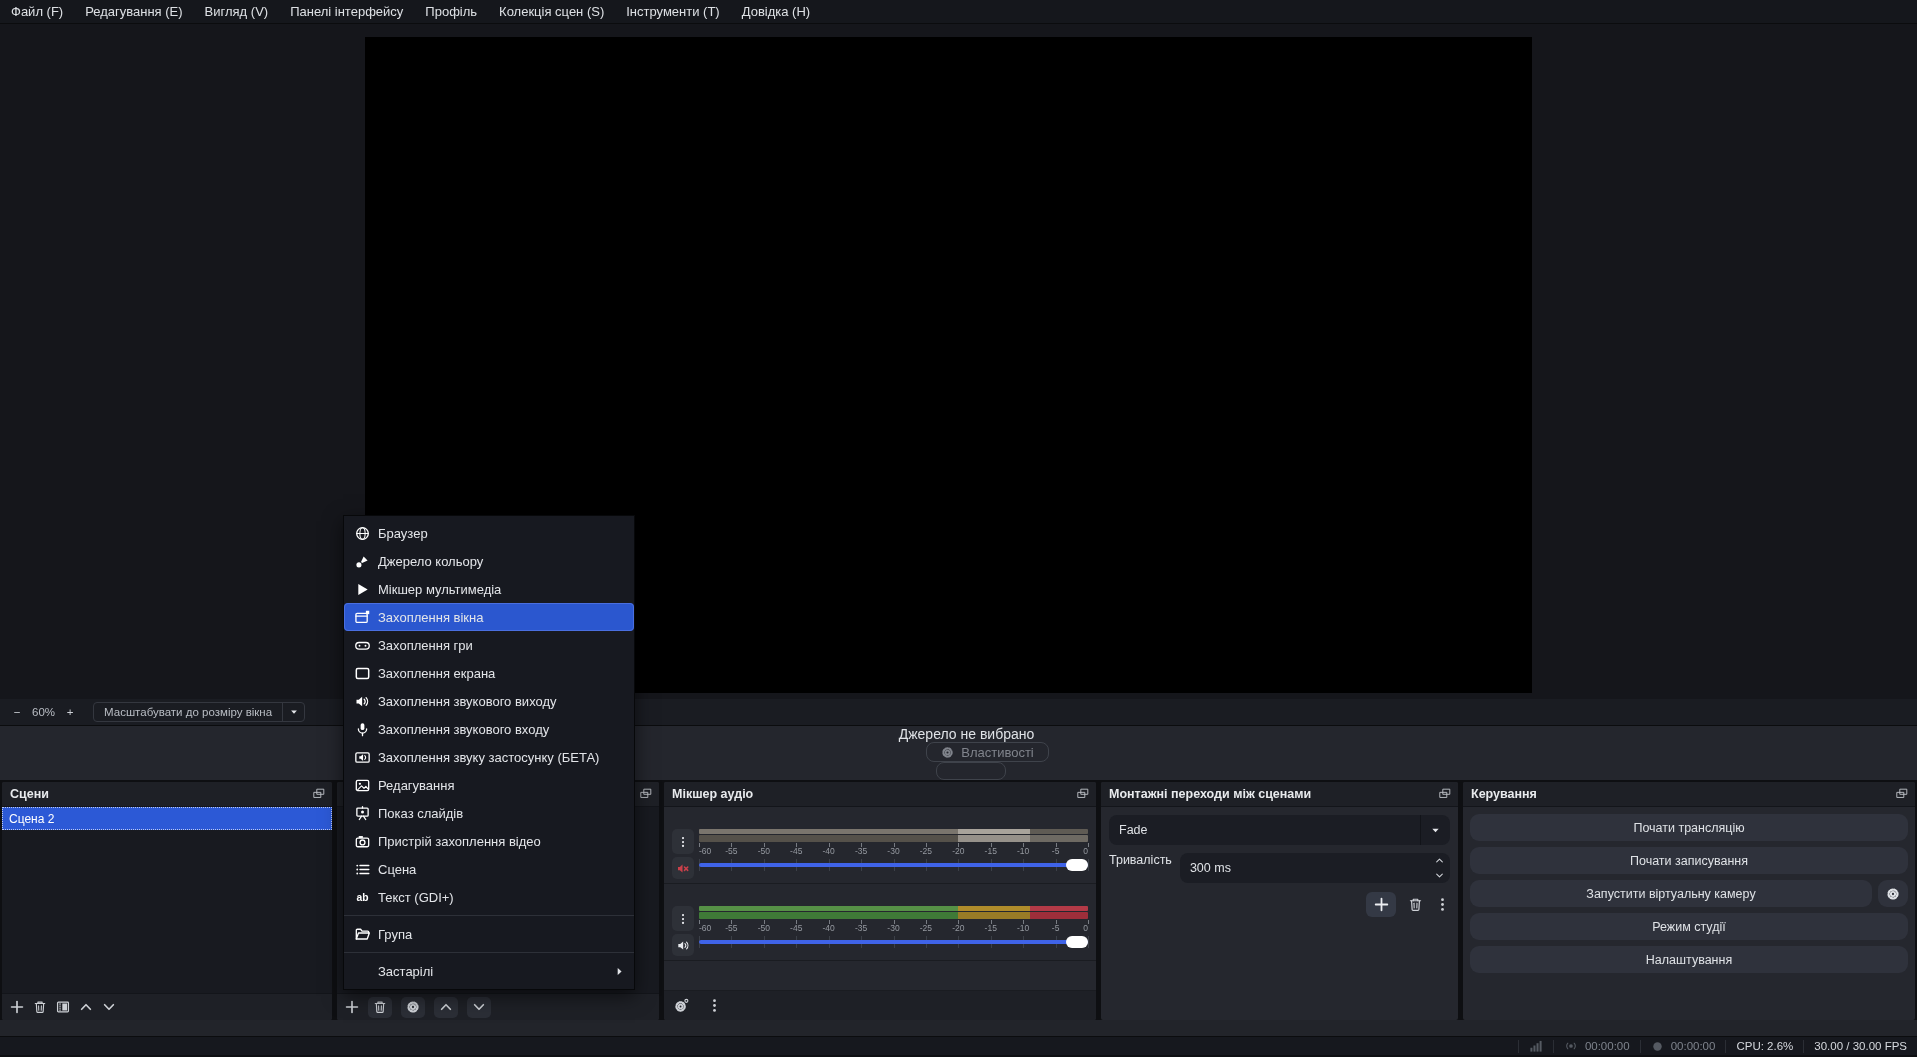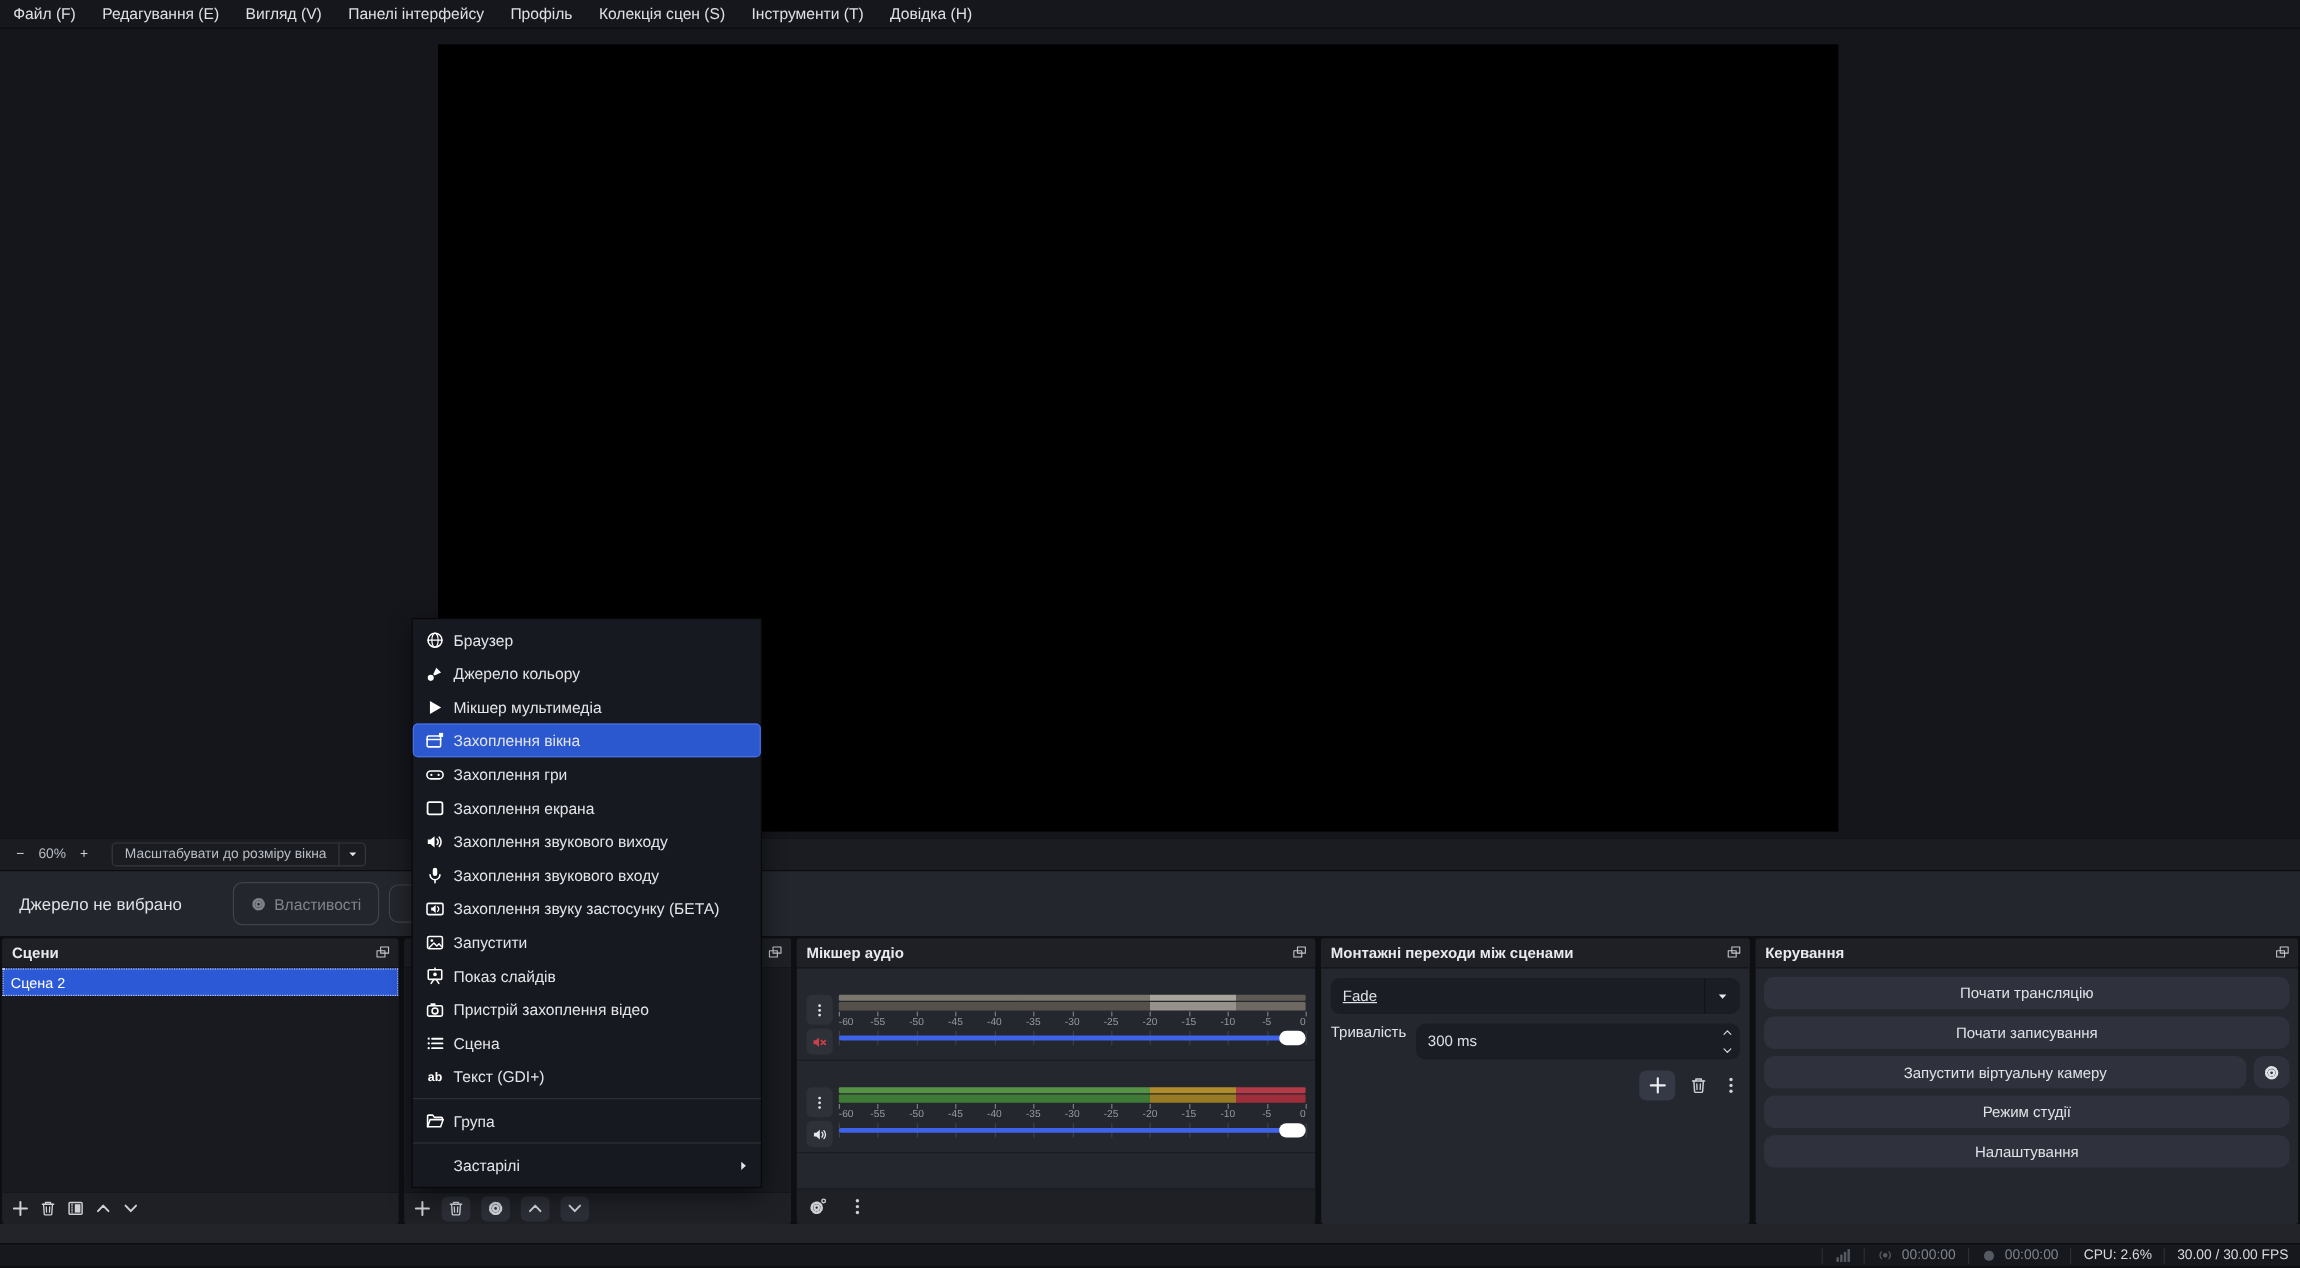--- a/index.html
+++ b/index.html
@@ -21,21 +21,21 @@
     display:flex; align-items:center; font-size:11.5px; color:#b9bdc4; padding-left:8px; }
   .zoom-btn { width:18px; height:18px; display:flex; align-items:center; justify-content:center; color:#cfd2d8; }
   .zoom-level { margin:0 6px; }
   .fit-combo { margin-left:14px; display:flex; align-items:center; height:20px;
     border:1px solid #34373f; border-radius:4px; }
   .fit-combo .txt { padding:0 10px; }
   .fit-combo .arr { width:22px; height:100%; border-left:1px solid #34373f;
     display:flex; align-items:center; justify-content:center; color:#e3e5e9; }
 
   
-  .srcrow { height:54px; background:#24262d; display:flex; align-items:center; padding-left:16px; }
+  .srcrow { height:54px; background:#24262d; display:flex; align-items:center; padding-left:16px;flex-direction:column; }
   .src-label { font-size:14px; color:#dfe2e6; }
   .btn-outline { display:flex; align-items:center; gap:7px; height:36px; padding:0 14px;
     border:1px solid #3f434b; border-radius:8px; color:#80848c; font-size:13px; background:transparent; }
   .btn-ghost { width:70px; height:32px; border:1px solid #3f434b; border-radius:8px; background:transparent; }
 
   
   .docks { height:240px; background:#0e0f12; display:flex; gap:5px; padding:2px 2px 0 2px; }
   .panel { background:#25272e; border-radius:2px; display:flex; flex-direction:column; overflow:hidden; position:relative; }
   .panel-header { height:25px; background:#1e2026; border-bottom:1px solid #13151a;
     display:flex; align-items:center; justify-content:space-between; padding:0 7px 0 8px;
@@ -75,21 +75,21 @@
   .slider .ticks span { position:absolute; top:1px; width:1px; height:12px; background:#3c4048; }
   .slider .track { position:absolute; left:0; right:0; top:5px; height:4px; background:#3f63e8; border-radius:2px; }
   .slider .handle { position:absolute; right:0; top:1px; width:22px; height:12px; background:#fff; border-radius:6px; }
   .mixer-footer { height:30px; border-top:1px solid #1a1c21; background:#1e2026;
     display:flex; align-items:center; gap:18px; padding:0 10px; margin-top:auto; }
 
   
   .trans-body { padding:8px; display:flex; flex-direction:column; }
   .select { height:30px; background:#1b1d24; border-radius:8px; display:flex; align-items:center;
     font-size:12.5px; }
-  .select .txt { padding-left:10px; flex:1;text-decoration:underline; }
+  .select .txt { padding-left:10px; flex:1; }
   .select .arr { width:30px; height:100%; border-left:1px solid #121419;
     display:flex; align-items:center; justify-content:center; color:#e6e8ec; }
   .dur-row { display:flex; align-items:flex-start; margin-top:8px; gap:8px; }
   .dur-label { font-size:12.5px; }
   .spinner { flex:1; height:30px; background:#1b1d24; border-radius:8px; display:flex; font-size:12.5px; }
   .spinner .txt { flex:1; display:flex; align-items:center; padding-left:10px; }
   .spinner .steps { width:22px; display:flex; flex-direction:column; }
   .spinner .steps div { flex:1; display:flex; align-items:center; justify-content:center; color:#cfd2d8; }
   .trans-actions { display:flex; justify-content:flex-end; align-items:center; gap:12px; margin-top:9px; }
   .plus-box { width:30px; height:25px; background:#343945; border-radius:6px;
@@ -688,21 +688,21 @@
       <span class="mi-label">Захоплення звуку застосунку (БЕТА)</span>
     </div>
     <div class="menu-item">
       <span class="mi-icon">
         <svg width="15" height="15" viewBox="0 0 16 16" fill="none" stroke="currentColor" stroke-width="1.4" stroke-linecap="round" stroke-linejoin="round">
           <rect x="1.4" y="2.6" width="13.2" height="10.8" rx="1.5"></rect>
           <circle cx="5.2" cy="6.2" r="1.2" fill="currentColor" stroke="none"></circle>
           <path d="M3 12.4 L7 8.4 L9.6 11 L11.6 9 L13.6 11.4" stroke-width="1.2"></path>
         </svg>
       </span>
-      <span class="mi-label">Запустити</span>
+      <span class="mi-label">Редагування</span>
     </div>
     <div class="menu-item">
       <span class="mi-icon">
         <svg width="15" height="15" viewBox="0 0 16 16" fill="none" stroke="currentColor" stroke-width="1.4" stroke-linecap="round" stroke-linejoin="round">
           <line x1="8" y1="0.8" x2="8" y2="2.2"></line>
           <rect x="2" y="2.2" width="12" height="8.6" rx="1"></rect>
           <circle cx="8" cy="6.4" r="1.6" fill="currentColor" stroke="none"></circle>
           <path d="M7 10.8 L4.6 14.4 M9 10.8 L11.4 14.4"></path>
         </svg>
       </span>

